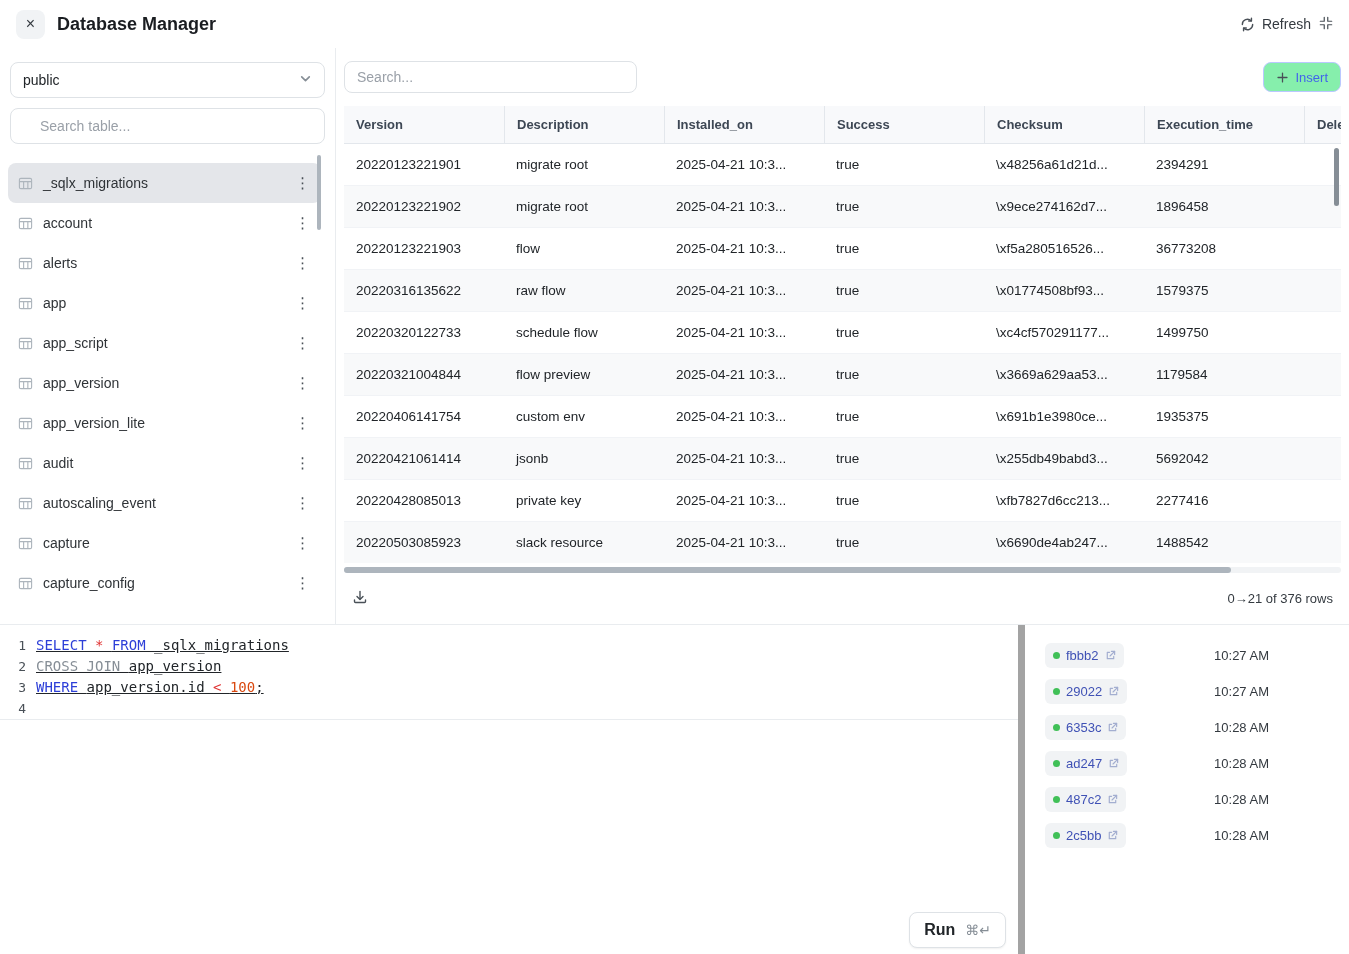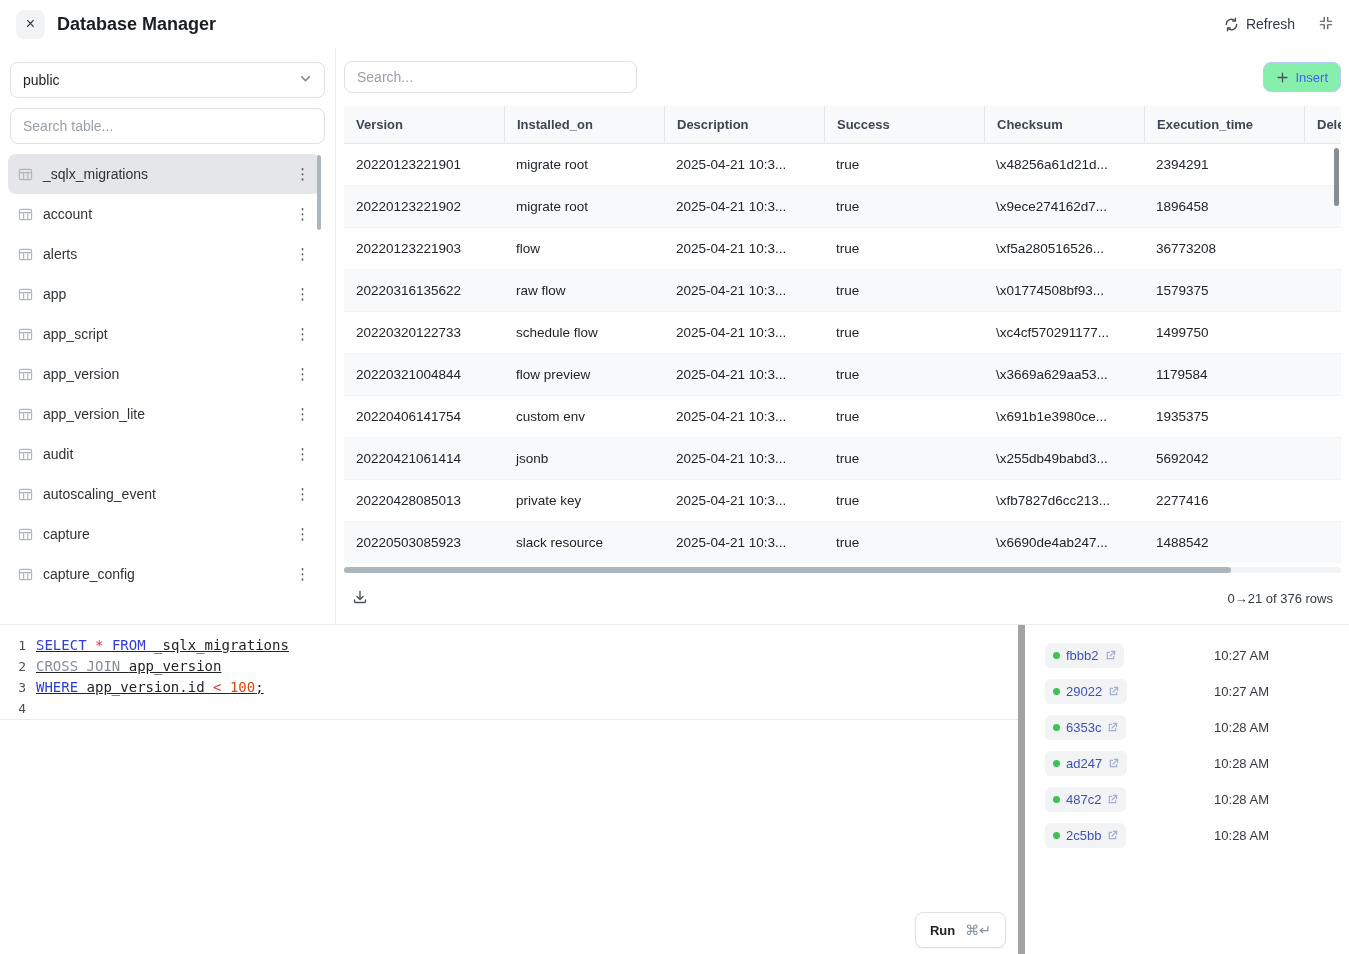--- a/index.html
+++ b/index.html
@@ -4,31 +4,31 @@
 <style>
   *{box-sizing:border-box;margin:0;padding:0;}
   html,body{width:1349px;height:954px;overflow:hidden;}
   body{font-family:"Liberation Sans",sans-serif;font-size:14px;color:#212529;background:#fff;}
   .app{width:1349px;height:954px;display:flex;flex-direction:column;}
 
   
   .topbar{height:48px;flex:0 0 48px;display:flex;align-items:center;gap:12px;padding:0 16px;}
   .close-btn{width:29px;height:29px;border:none;border-radius:8px;background:#f1f3f5;font-size:16px;line-height:1;color:#343a40;cursor:pointer;display:flex;align-items:center;justify-content:center;}
   .app-title{font-size:18px;font-weight:700;color:#1a1d21;}
-  .topbar-right{margin-left:auto;display:flex;align-items:center;gap:24px;}
+  .topbar-right{margin-left:auto;display:flex;align-items:center;gap:8px;}
   .refresh-btn{display:flex;align-items:center;gap:7px;border:none;background:none;font-size:14px;font-weight:500;color:#343a40;cursor:pointer;font-family:inherit;}
   .icon-btn{border:none;background:none;color:#495057;cursor:pointer;display:flex;padding:0;}
 
   
   .upper{flex:1;display:flex;min-height:0;border-bottom:1px solid #e9ecef;}
 
   
   .sidebar{width:336px;flex:0 0 336px;border-right:1px solid #e9ecef;display:flex;flex-direction:column;position:relative;background:#fff;}
   .schema-select{margin:14px 10px 0;height:36px;border:1px solid #dee2e6;border-radius:8px;display:flex;align-items:center;justify-content:space-between;padding:0 12px;font-size:14px;color:#212529;cursor:pointer;background:#fff;}
-  .side-search{margin:10px 10px 0;height:36px;border:1px solid #dee2e6;border-radius:8px;padding:0 12px;font-size:14px;font-family:inherit;color:#212529;outline:none;}
+  .side-search{margin:10px 10px 9px;height:36px;border:1px solid #dee2e6;border-radius:8px;padding:0 29px;font-size:14px;font-family:inherit;color:#212529;outline:none;}
   .side-search::placeholder{color:#9aa0a8;}
   .table-list{flex:1;margin-top:10px;padding:0 14px 0 8px;overflow:hidden;}
   .side-item{height:40px;display:flex;align-items:center;gap:10px;padding:0 6px 0 10px;border-radius:8px;cursor:pointer;}
   .side-item.selected{background:#e4e6ea;}
   .tbl-ico{color:#adb5bd;display:flex;}
   .side-label{font-size:14px;color:#2f3337;white-space:nowrap;}
   .kebab{margin-left:auto;color:#495057;font-size:15px;padding:0 5px;cursor:pointer;}
   .side-scrollthumb{position:absolute;right:14px;top:107px;width:4px;height:75px;border-radius:2px;background:#adb5bd;cursor:pointer;}
   .new-table-btn{margin:8px;height:36px;border:1px solid #dee2e6;border-radius:8px;background:#fff;display:flex;align-items:center;justify-content:center;gap:8px;font-size:14px;font-family:inherit;color:#343a40;cursor:pointer;}
   .plus-ico{display:flex;color:#495057;}
@@ -60,21 +60,21 @@
   .gutter{width:26px;flex:0 0 26px;}
   .lnum{height:21px;line-height:21px;font-family:"DejaVu Sans Mono",monospace;font-size:13px;color:#495057;text-align:right;}
   .code{flex:1;padding-left:10px;min-width:0;text-decoration:underline;}
   .cline{height:21px;line-height:21px;font-family:"DejaVu Sans Mono",monospace;font-size:14px;white-space:pre;}
   .tok-kw{color:var(--keyword,#2d3fd8);}
   .tok-kw2{color:#868e96;}
   .tok-op{color:var(--operator,#e03131);}
   .tok-num{color:var(--number,#d9480f);}
   .tok-pl{color:#212529;}
   .run-btn{position:absolute;right:12px;bottom:6px;height:36px;display:flex;align-items:center;gap:10px;padding:0 14px;background:#fff;border:1px solid #dee2e6;border-radius:8px;box-shadow:0 1px 2px rgba(0,0,0,.06);cursor:pointer;font-family:inherit;}
-  .run-label{font-size:13px;font-weight:700;color:#212529;}
+  .run-label{font-size:16px;font-weight:700;color:#212529;}
   .run-kbd{font-size:14px;color:#868e96;}
 
   .runs{width:331px;flex:0 0 331px;border-left:7px solid #a3a3a3;padding-top:12px;overflow:hidden;}
   .run-item{height:36px;display:flex;align-items:center;padding-left:20px;}
   .run-badge{display:inline-flex;align-items:center;gap:6px;height:25px;padding:0 8px;background:#f1f3f5;border-radius:6px;cursor:pointer;}
   .run-dot{width:7px;height:7px;border-radius:50%;background:var(--success_dot,#40c057);}
   .run-id{font-size:13px;color:#3f51b5;}
   .run-ext{display:flex;color:#a3aed0;cursor:pointer;}
   .run-time{margin-left:auto;margin-right:80px;font-size:13px;color:#343a40;}
 </style>
@@ -246,22 +246,22 @@
             <svg width="13" height="13" viewBox="0 0 16 16" fill="none" stroke="currentColor" stroke-width="1.6" stroke-linecap="round">
                 <path d="M8 2.5v11M2.5 8h11"></path>
               </svg>
           </span>
           <span>Insert</span>
         </button>
       </div>
       <div class="grid-clip">
         <div class="grid-header">
             <div class="hcell">Version</div>
+            <div class="hcell">Description</div>
             <div class="hcell">Installed_on</div>
-            <div class="hcell">Description</div>
             <div class="hcell">Success</div>
             <div class="hcell">Checksum</div>
             <div class="hcell">Execution_time</div>
             <div class="hcell">Dele</div>
           </div>
         <div class="grid-body">
             <div class="trow">
               <div class="tcell">20220123221901</div>
               <div class="tcell">migrate root</div>
               <div class="tcell">2025-04-21 10:3...</div>

